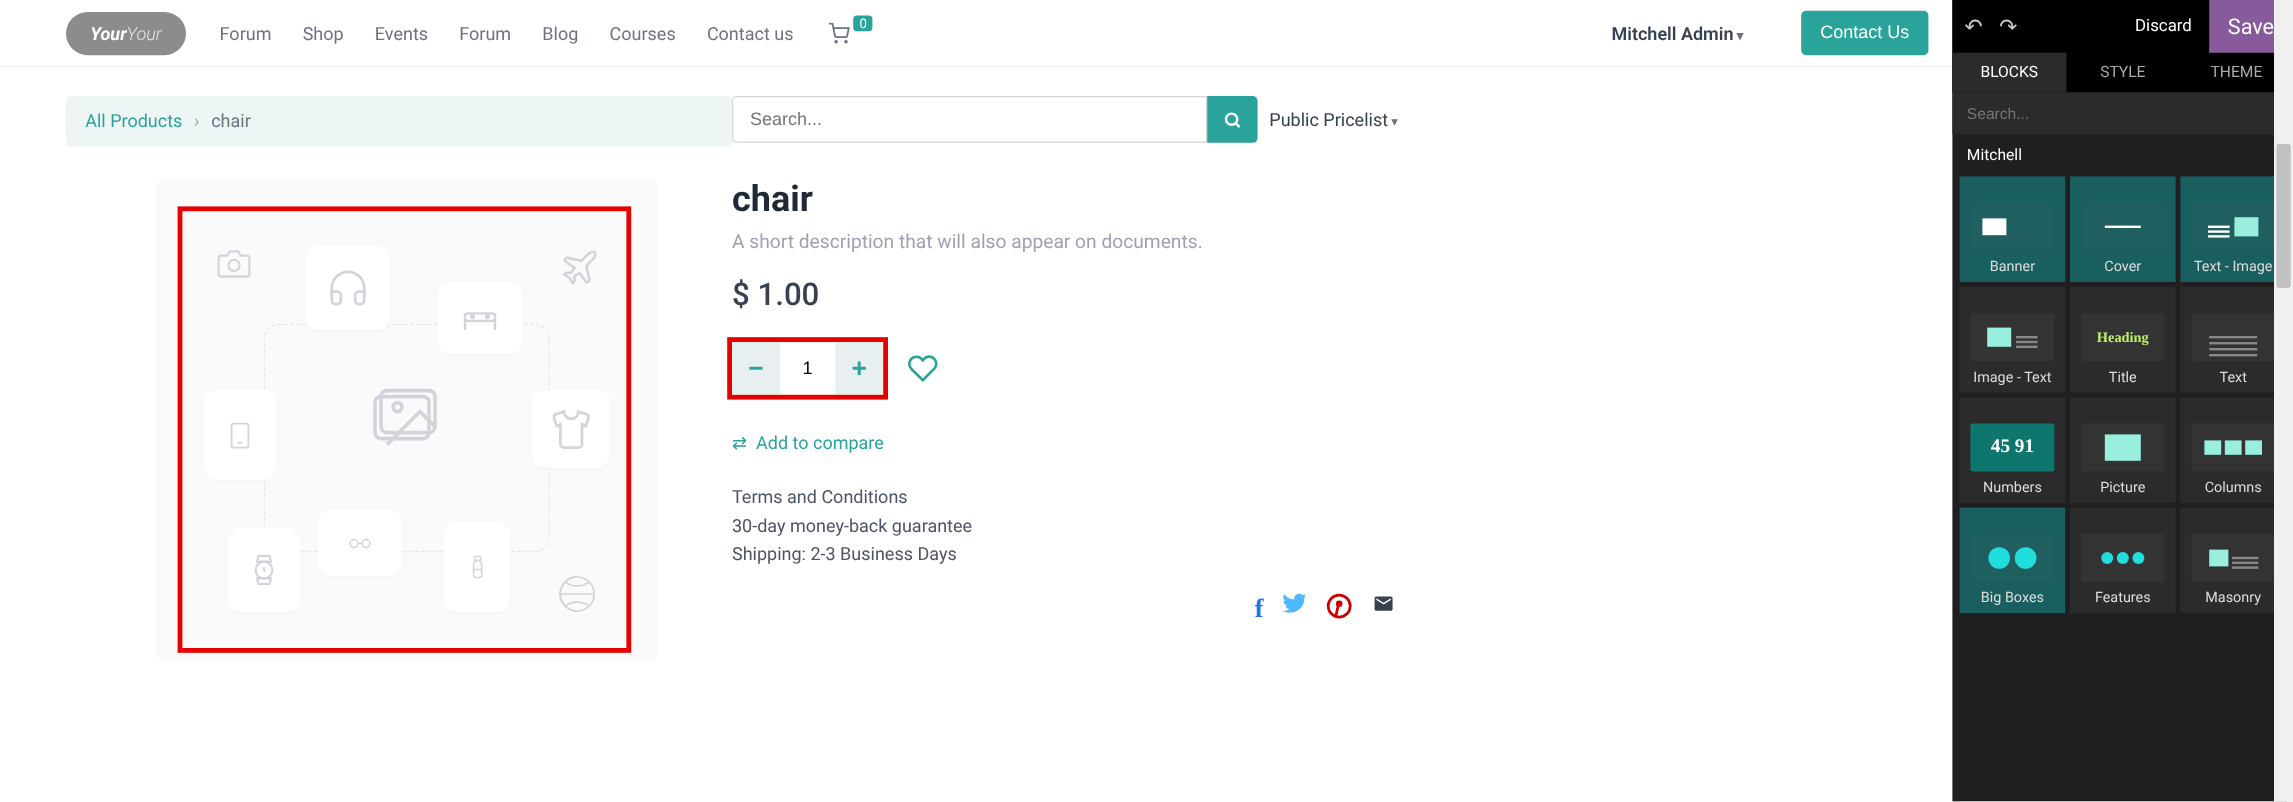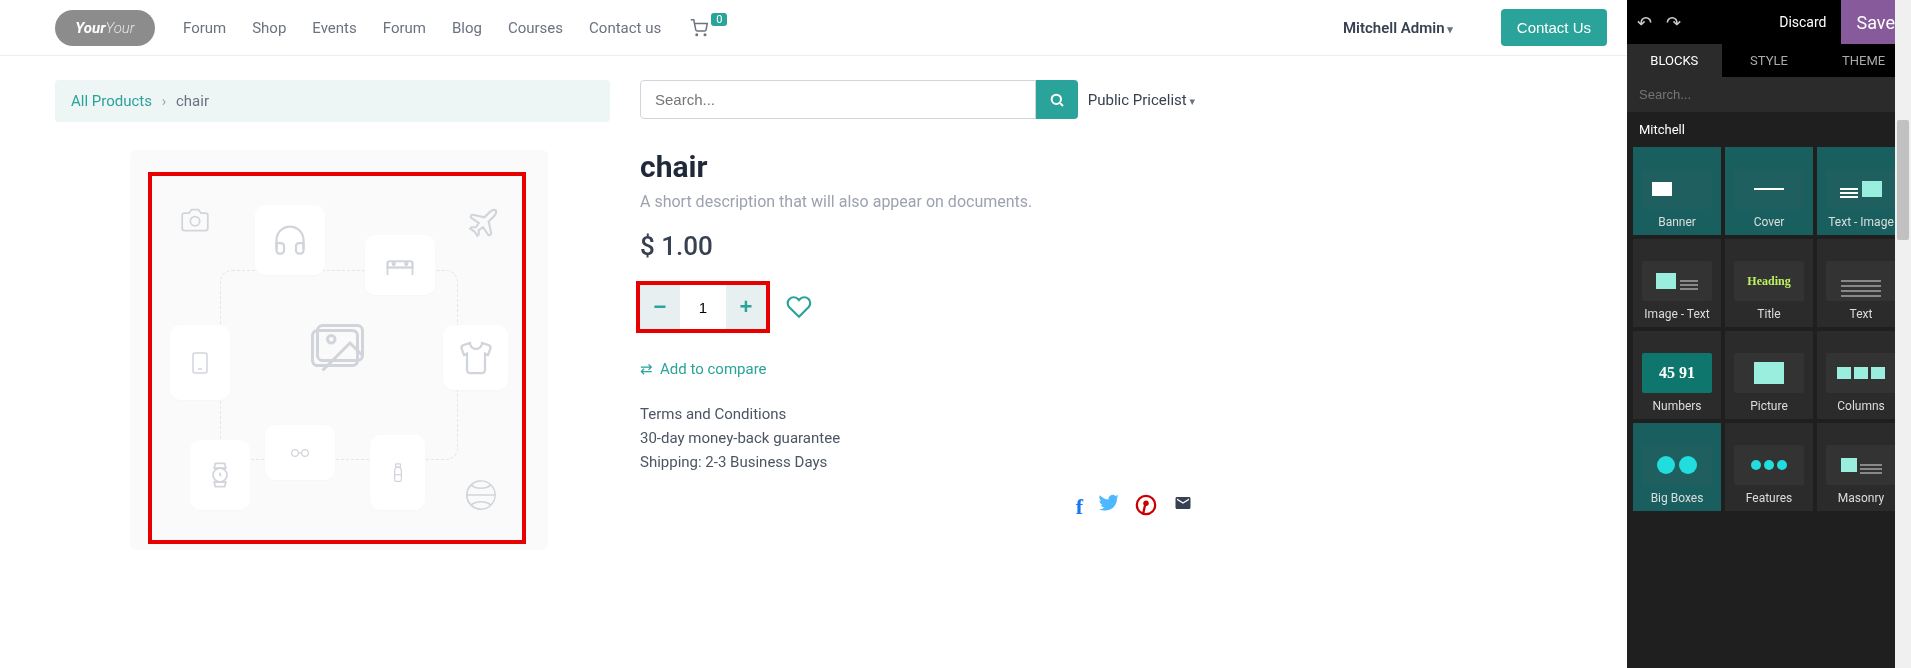--- a/index.html
+++ b/index.html
@@ -14,21 +14,21 @@
   .logo span.light { color: #e5e5e5; font-weight: 300; }
   .nav { display: flex; gap: 26px; color: #6b7280; font-size: 15px; }
   .nav a { color: #6b7280; text-decoration: none; cursor: pointer; }
   .cart-icon { display: flex; align-items: center; color: #6b7280; position: relative; cursor: pointer; }
   .cart-icon .badge { background: #2aa39a; color: #fff; font-size: 11px; padding: 0 5px; border-radius: 3px; margin-left: 2px; position: relative; top: -8px; }
   .header-spacer { flex: 1; }
   .user-menu { color: #374151; font-weight: 600; font-size: 15px; cursor: pointer; margin-right: 20px; }
   .contact-btn { background: #2aa39a; color: #fff; border: none; padding: 10px 16px; border-radius: 4px; font-size: 15px; cursor: pointer; }
 
   
-  .content { padding: 24px 55px; display: flex; gap: 30px; }
+  .content { padding: 24px 55px; display: flex; }
   .left-col { width: 555px; }
   .right-col { width: 555px; }
 
   .breadcrumb { background: #eef5f5; padding: 12px 16px; border-radius: 4px; font-size: 15px; color: #6b7280; margin-bottom: 28px; }
   .breadcrumb a { color: #2aa39a; text-decoration: none; }
   .breadcrumb .sep { margin: 0 6px; color: #9ca3af; }
 
   .image-box { width: 418px; height: 400px; background: #fafafa; border-radius: 6px; position: relative; margin-left: 75px; }
   .red-box { position: absolute; border: 4px solid #e60000; }
   .image-box .red-box { top: 22px; left: 18px; right: 22px; bottom: 6px; }

